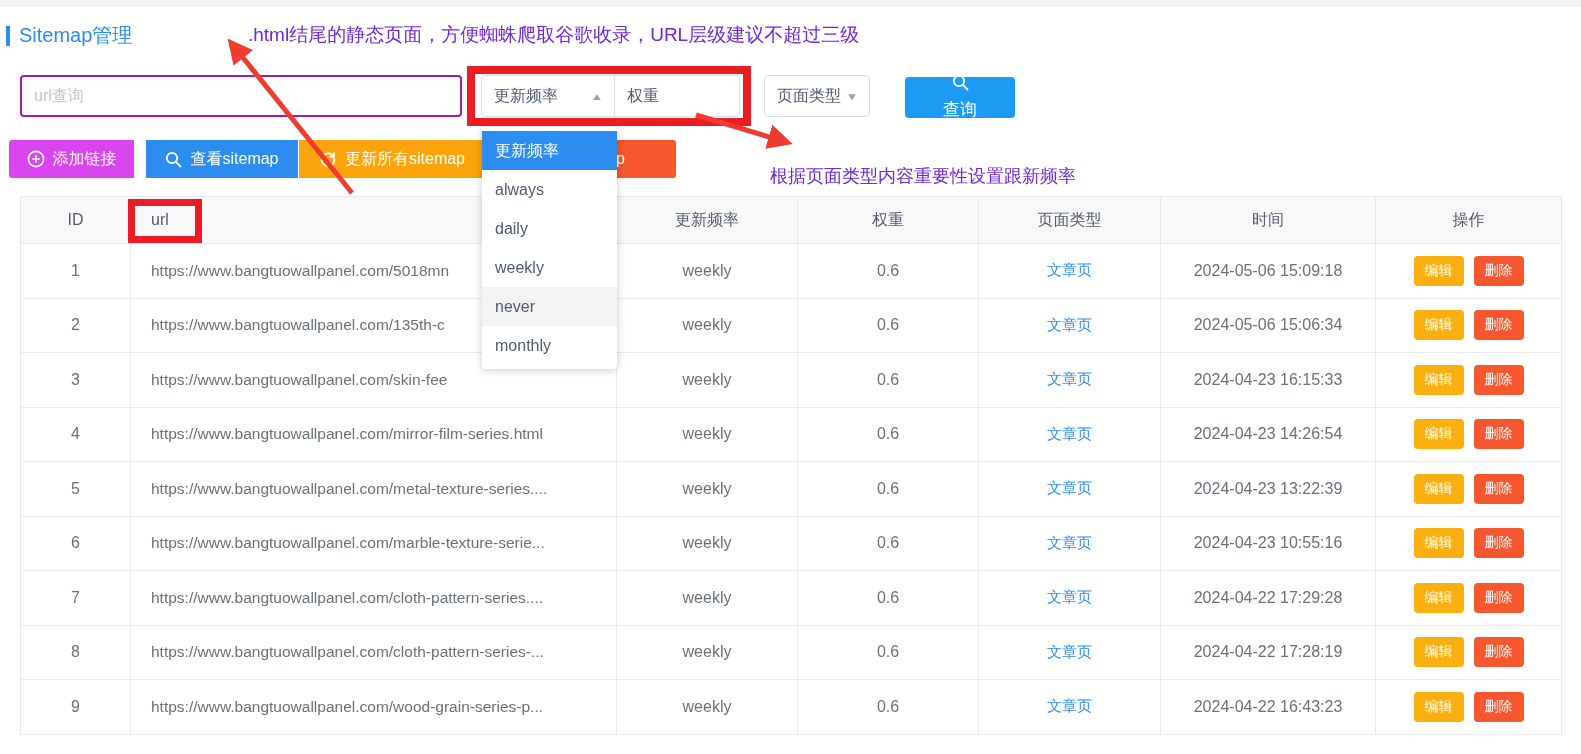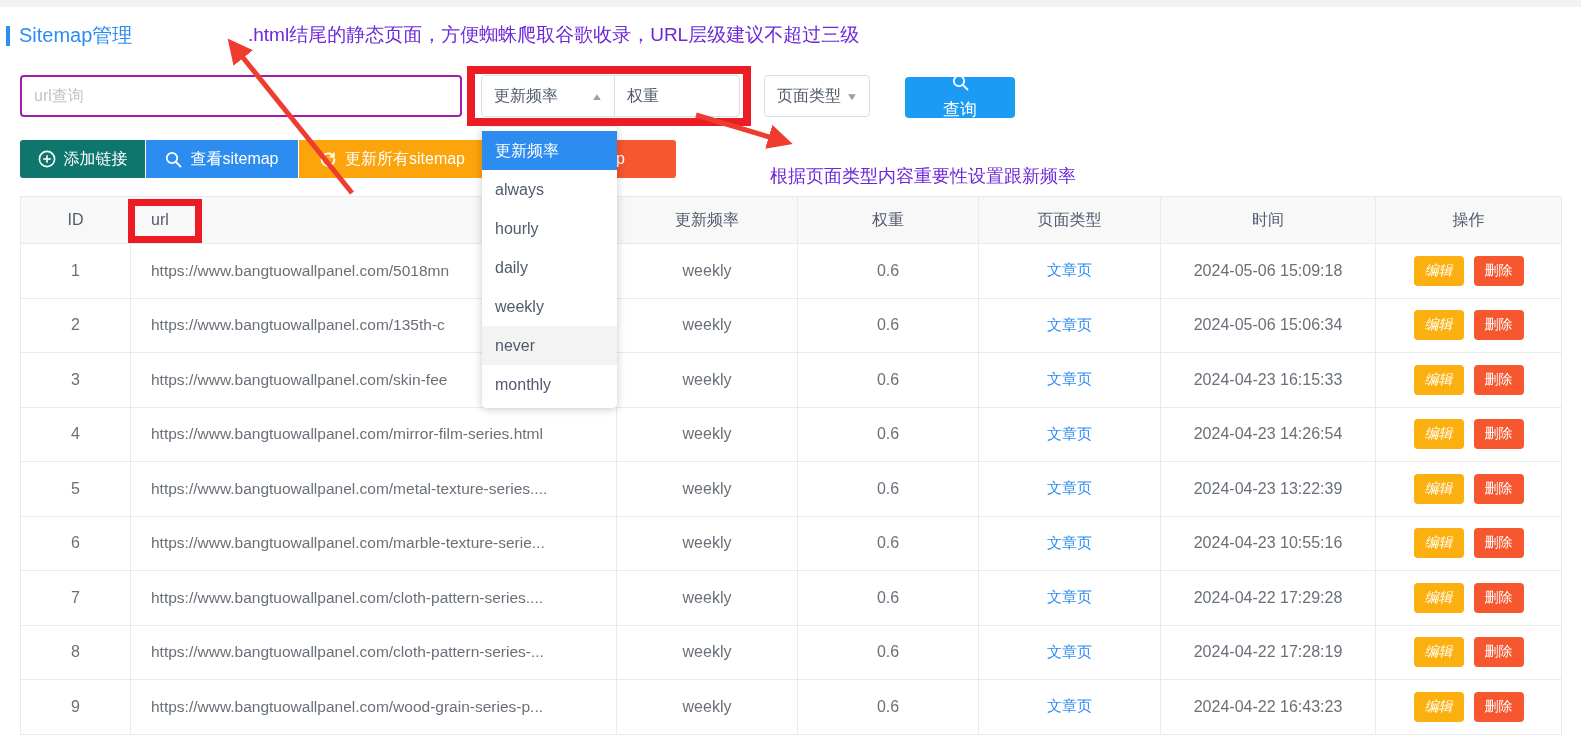--- a/index.html
+++ b/index.html
@@ -44,21 +44,21 @@
     display:flex; align-items:center; justify-content:center; gap:7px;flex-direction:column;
   }
 
   
   .toolbar { position:absolute; left:0; top:140px; height:38px; }
   .tb-btn {
     position:absolute; top:0; height:38px; border:none; border-radius:3px;
     color:#fff; font-size:16px; font-family:inherit; cursor:pointer;
     display:flex; align-items:center; justify-content:center; gap:8px;
   }
-  .btn-add    { left:20px;  width:125px; background:#0f766e; border-radius:3px 0 0 3px; }
+  .btn-add    { left:9px;  width:125px; background:#d946ef; border-radius:3px 0 0 3px; }
   .btn-view   { left:146px; width:152px; background:#2d8cf0; border-radius:0; }
   .btn-updall { left:299px; width:186px; background:#fba40b; border-radius:0; }
   .btn-upd    { left:486px; width:190px; background:#f6572e; }
   .tb-icon { display:inline-flex; }
 
   
   .dropdown {
     position:absolute; left:482px; top:127px; width:135px; z-index:60;
     background:#fff; border-radius:4px; padding:4px 0;
     box-shadow:0 1px 8px rgba(0,0,0,0.22);
@@ -79,21 +79,21 @@
   tbody td { height:54.5px; color:#697078; font-size:16px; text-align:center; background:#fff; }
   tbody td.col1 {
     text-align:left; padding-left:20px; font-size:15.5px;
     white-space:nowrap; overflow:hidden;
   }
   .type-link { color:#2d8cf0; font-size:15px; cursor:pointer; }
   .btn-edit, .btn-delete {
     border:none; border-radius:4px; color:#fff; font-size:14px; font-family:inherit;
     padding:6px 11px; cursor:pointer;
   }
-  .btn-edit { background:#fcb00f; margin-right:10px;font-style:italic; }
+  .btn-edit { background:#fcb00f; margin-right:10px; }
   .btn-delete { background:#f6572e; }
 
   
   .red-box { position:absolute; border-style:solid; border-color:#ec1c24; z-index:65; pointer-events:none; }
   .red-box-filters { left:467px; top:66px; width:284px; height:60px; border-width:8px; }
   .red-box-url { left:128px; top:199px; width:74px; height:44px; border-width:7px; }
   .arrows-overlay { position:absolute; left:0; top:0; z-index:70; pointer-events:none; }
 </style>
 </head>
 <body>
@@ -272,21 +272,20 @@
             <td class="col5">2024-04-22 16:43:23</td>
             <td class="col6"><button class="btn-edit">编辑</button><button class="btn-delete">删除</button></td>
           </tr>
         </tbody>
     </table>
   </div>
 
   <div class="dropdown">
       <div class="dd-item selected">更新频率</div>
       <div class="dd-item">always</div>
-      <div class="dd-item">hourly</div>
       <div class="dd-item">daily</div>
       <div class="dd-item">weekly</div>
       <div class="dd-item hover">never</div>
       <div class="dd-item">monthly</div>
     </div>
 
   <div class="red-box red-box-filters"></div>
   <div class="red-box red-box-url"></div>
 
   <svg class="arrows-overlay" width="1581" height="754" viewBox="0 0 1581 754">

